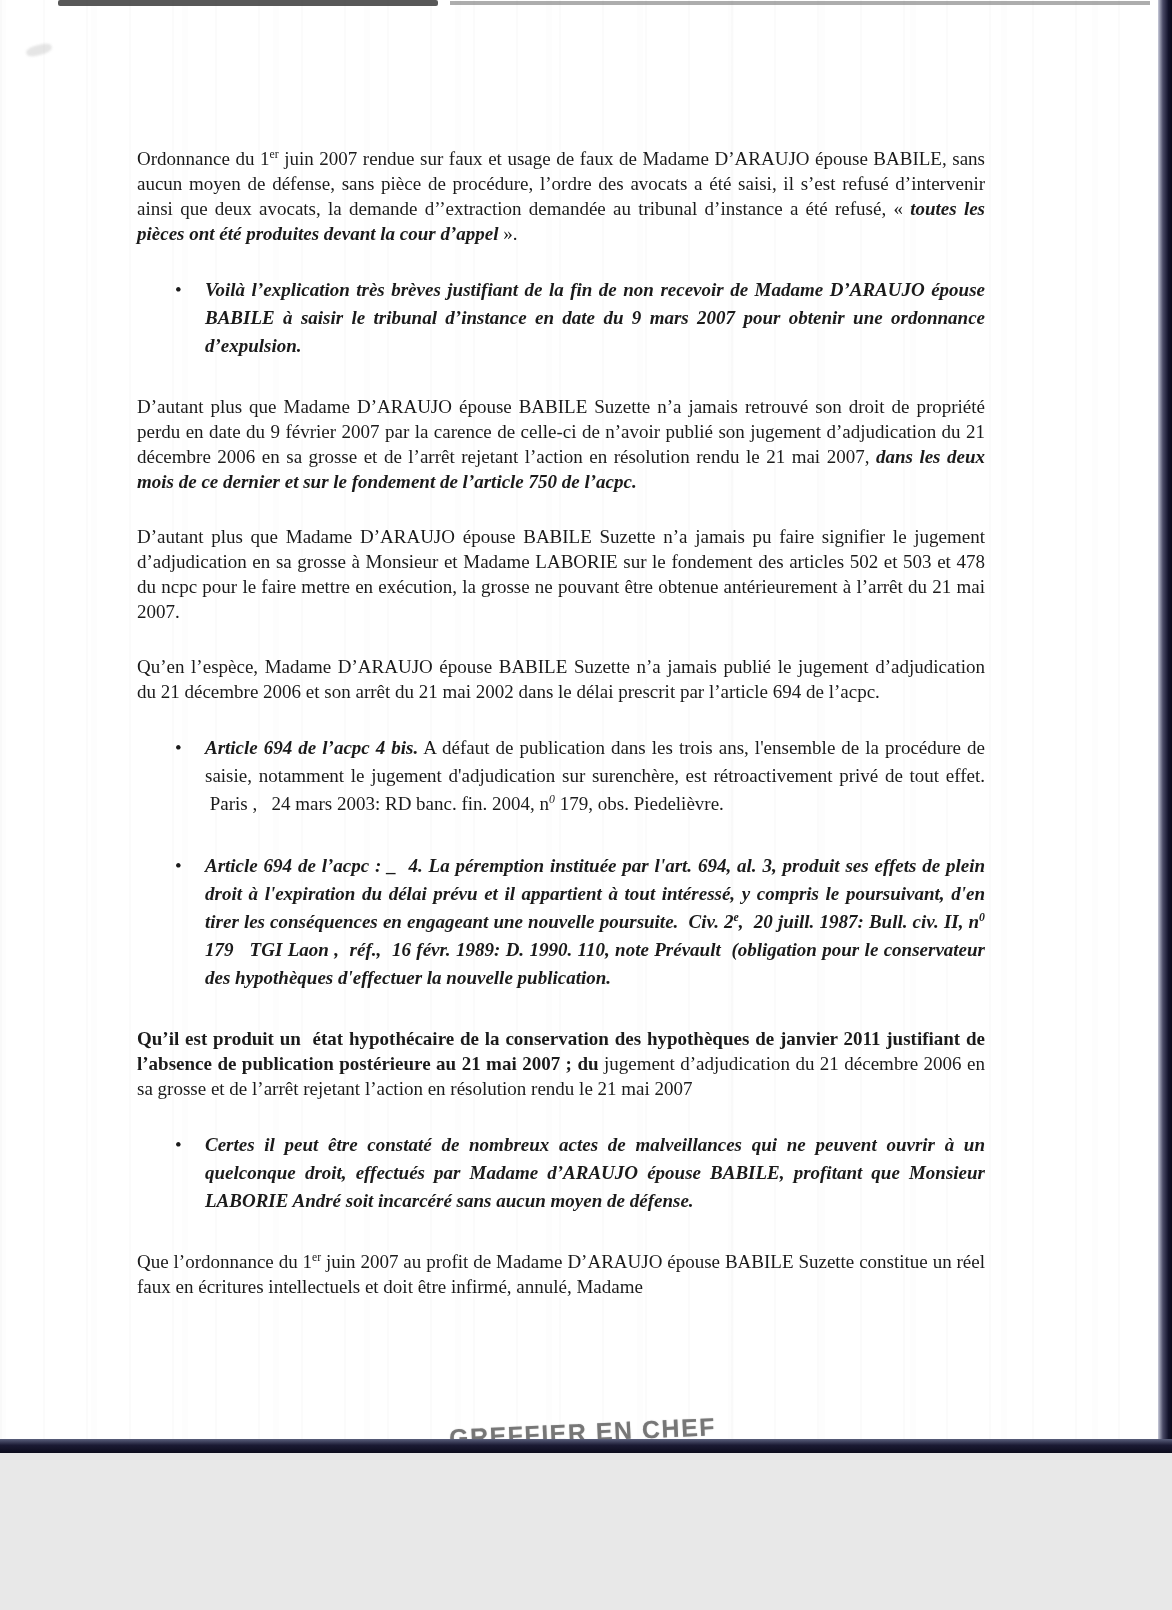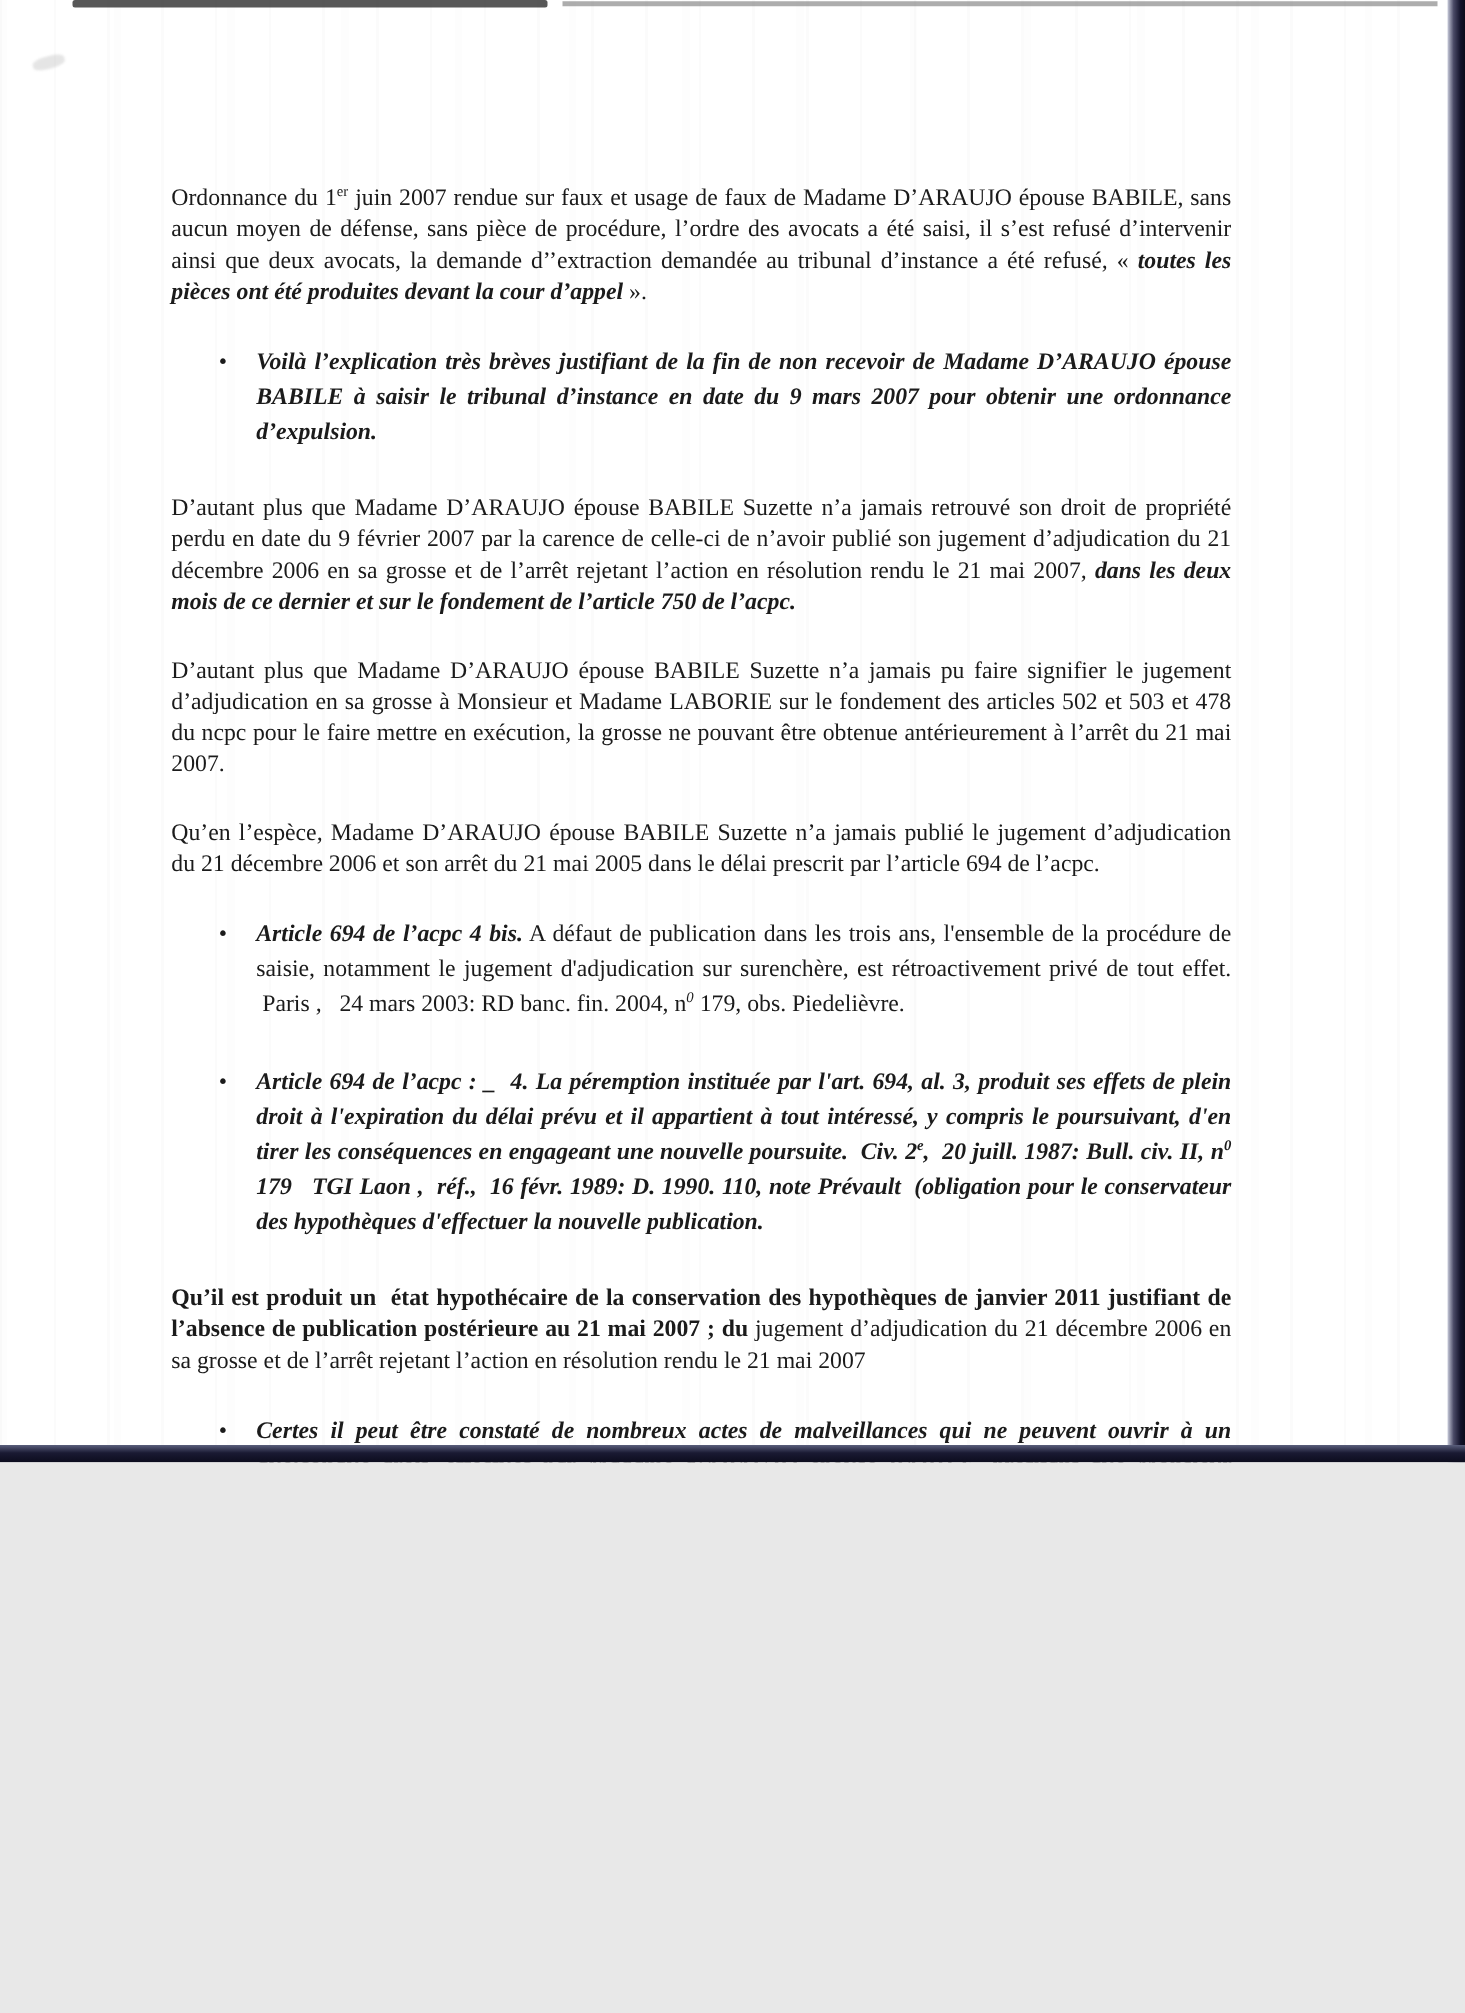--- a/index.html
+++ b/index.html
@@ -1,18 +1,18 @@
 <!DOCTYPE html>
 <html><head>
 <meta charset="utf-8">
 <style>
   html,body { margin:0; padding:0; background:#e8e8e8; }
   .page {
     position: relative;
-    width: 1172px; height: 1170px;
+    width: 1172px; height: 1453px;
     margin: 0 auto;
     background: #ffffff;
     overflow: hidden;
     font-family: "Liberation Serif", serif;
     color: #1b1b1b;
   }
   .streaks {
     position:absolute; inset:0; pointer-events:none;
     background:
       repeating-linear-gradient(90deg, rgba(0,0,0,0.015) 0 2px, rgba(0,0,0,0) 2px 43px),
@@ -80,34 +80,35 @@
   <div class="streaks"></div>
 
   <div class="doc">
       <div class="block paragraph"><span>Ordonnance du 1</span><sup>er</sup><span> juin 2007 rendue sur faux et usage de faux de Madame D’ARAUJO épouse BABILE, sans aucun moyen de défense, sans pièce de procédure, l’ordre des avocats a été saisi, il s’est refusé d’intervenir ainsi que deux avocats, la demande d’’extraction demandée au tribunal d’instance a été refusé, «&nbsp;</span><span class="bi">toutes les pièces ont été produites devant la cour d’appel</span><span>&nbsp;».</span></div>
       <div class="block bullet">
         <span class="dot">•</span>
         <span class="btext"><span class="bi">Voilà l’explication très brèves justifiant de la fin de non recevoir de Madame D’ARAUJO épouse BABILE à saisir le tribunal d’instance en date du 9 mars 2007 pour obtenir une ordonnance d’expulsion.</span></span>
       </div>
       <div class="block paragraph"><span>D’autant plus que Madame D’ARAUJO épouse BABILE Suzette n’a jamais retrouvé son droit de propriété perdu en date du 9 février 2007 par la carence de celle-ci de n’avoir publié son jugement d’adjudication du 21 décembre 2006 en sa grosse et de l’arrêt rejetant l’action en résolution rendu le 21 mai 2007, </span><span class="bi">dans les deux mois de ce dernier et sur le fondement de l’article 750 de l’acpc.</span></div>
       <div class="block paragraph"><span>D’autant plus que Madame D’ARAUJO épouse BABILE Suzette n’a jamais pu faire signifier le jugement d’adjudication en sa grosse à Monsieur et Madame LABORIE sur le fondement des articles 502 et 503 et 478 du ncpc pour le faire mettre en exécution, la grosse ne pouvant être obtenue antérieurement à l’arrêt du 21 mai 2007.</span></div>
-      <div class="block paragraph"><span>Qu’en l’espèce, Madame D’ARAUJO épouse BABILE Suzette n’a jamais publié le jugement d’adjudication du 21 décembre 2006 et son arrêt du 21 mai 2005 dans le délai prescrit par l’article 694 de l’acpc.</span></div>
+      <div class="block paragraph"><span>Qu’en l’espèce, Madame D’ARAUJO épouse BABILE Suzette n’a jamais publié le jugement d’adjudication du 21 décembre 2006 et son arrêt du 21 mai 2002 dans le délai prescrit par l’article 694 de l’acpc.</span></div>
       <div class="block bullet">
         <span class="dot">•</span>
         <span class="btext"><span class="bi">Article 694 de l’acpc 4 bis.</span><span> A défaut de publication dans les trois ans, l'ensemble de la procédure de saisie, notamment le jugement d'adjudication sur surenchère, est rétroactivement privé de tout effet. &nbsp;Paris , &nbsp;&nbsp;24 mars 2003: </span><span class="i">RD banc. fin. 2004, n</span><sup class="i">0</sup><span class="i"> 179, obs. Piedelièvre.</span></span>
       </div>
       <div class="block bullet">
         <span class="dot">•</span>
         <span class="btext"><span class="bi">Article 694 de l’acpc : _ &nbsp;4. La péremption instituée par l'art. 694, al. 3, produit ses effets de plein droit à l'expiration du délai prévu et il appartient à tout intéressé, y compris le poursuivant, d'en tirer les conséquences en engageant une nouvelle poursuite. &nbsp;Civ. 2</span><sup class="bi">e</sup><span class="bi">, &nbsp;20 juill. 1987: Bull. civ. II, n</span><sup class="bi">0</sup><span class="bi"> 179 &nbsp;&nbsp;TGI Laon , &nbsp;réf., &nbsp;16 févr. 1989: D. 1990. 110, note Prévault &nbsp;(obligation pour le conservateur des hypothèques d'effectuer la nouvelle publication.</span></span>
       </div>
       <div class="block paragraph"><span class="b">Qu’il est produit un &nbsp;état hypothécaire de la conservation des hypothèques de janvier 2011 justifiant de l’absence de publication postérieure au 21 mai 2007&nbsp;; du </span><span>jugement d’adjudication du 21 décembre 2006 en sa grosse et de l’arrêt rejetant l’action en résolution rendu le 21 mai 2007</span></div>
       <div class="block bullet">
         <span class="dot">•</span>
         <span class="btext"><span class="bi">Certes il peut être constaté de nombreux actes de malveillances qui ne peuvent ouvrir à un quelconque droit, effectués par Madame d’ARAUJO épouse BABILE, profitant que Monsieur LABORIE André soit incarcéré sans aucun moyen de défense.</span></span>
       </div>
+      <div class="block paragraph"><span>Que l’ordonnance du 1</span><sup>er</sup><span> juin 2007 au profit de Madame D’ARAUJO épouse BABILE Suzette constitue un réel faux en écritures intellectuels et doit être infirmé, annulé, Madame</span></div>
     </div>
 
   <div class="stamp stamp-greffier">GREFFIER EN CHEF</div>
   <div class="stamp stamp-date">30 MAI 2012</div>
   <div class="stamp stamp-service">SERVICE CIVIL</div>
 
   <div class="handwritten">587</div>
   <div class="pagenum">4</div>
 
   <div class="edge-top-a"></div>

